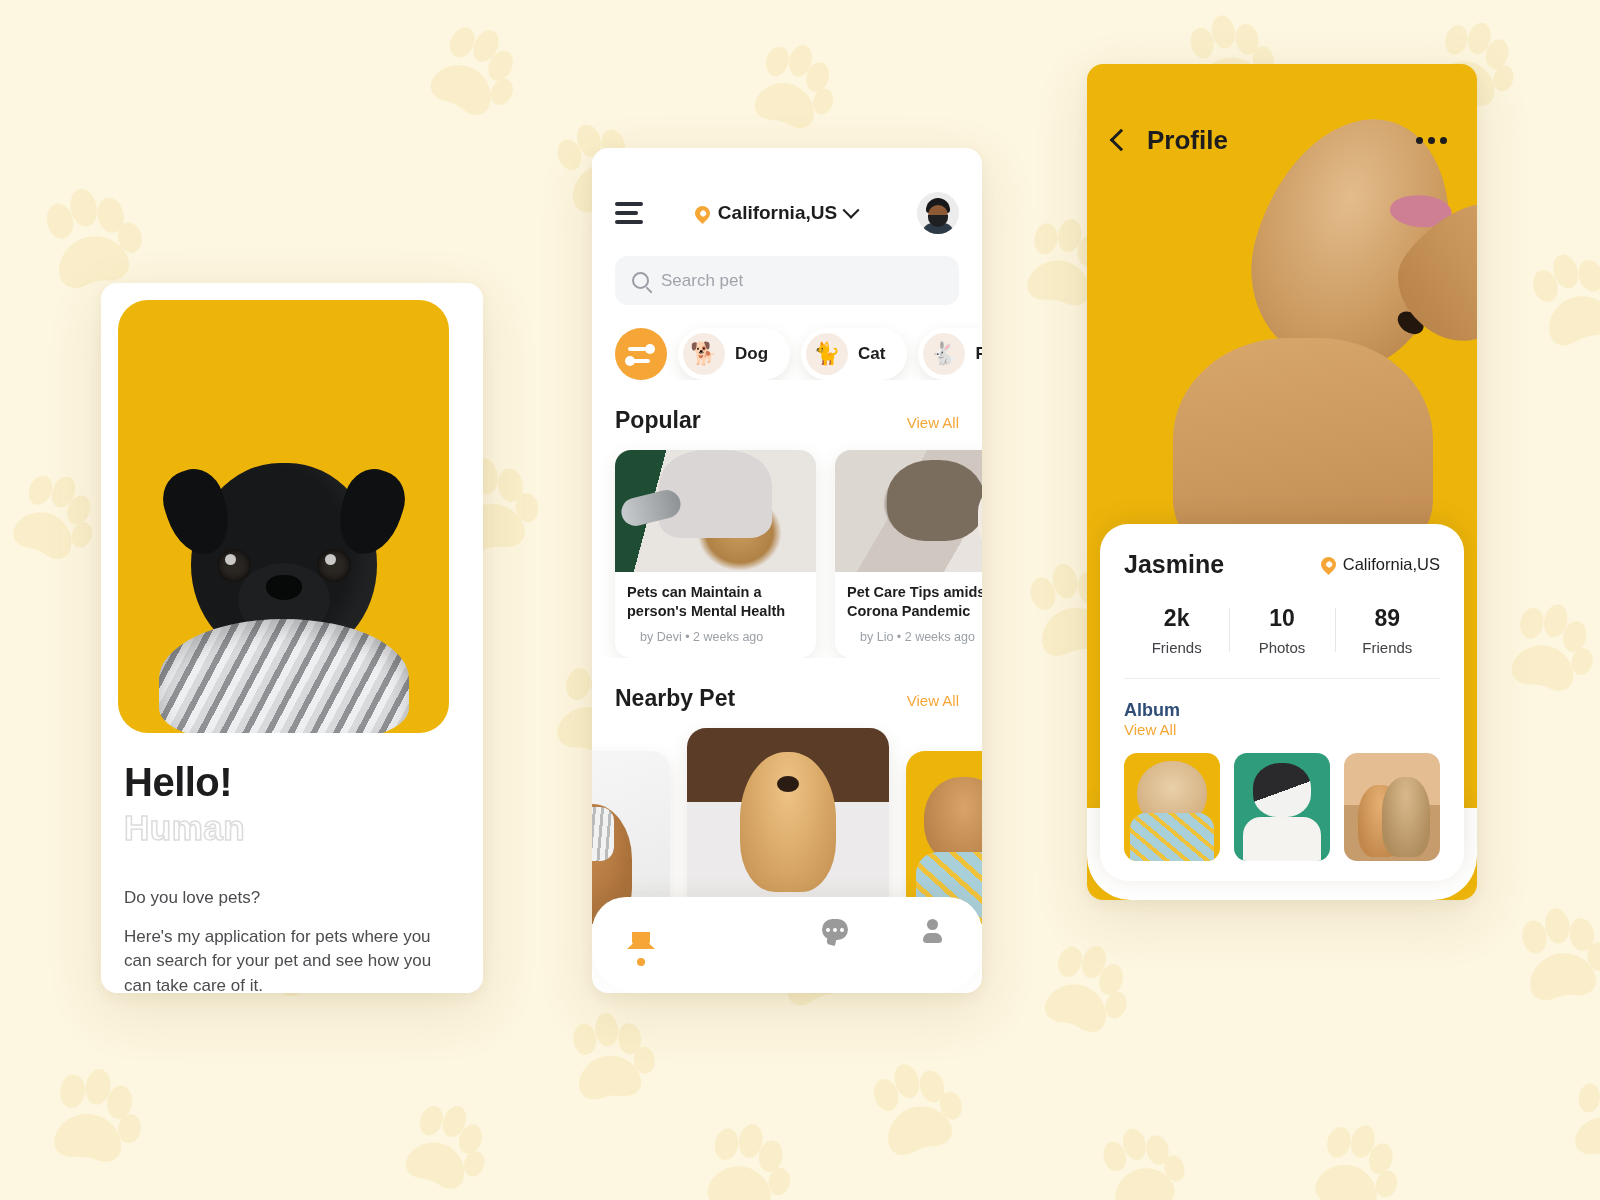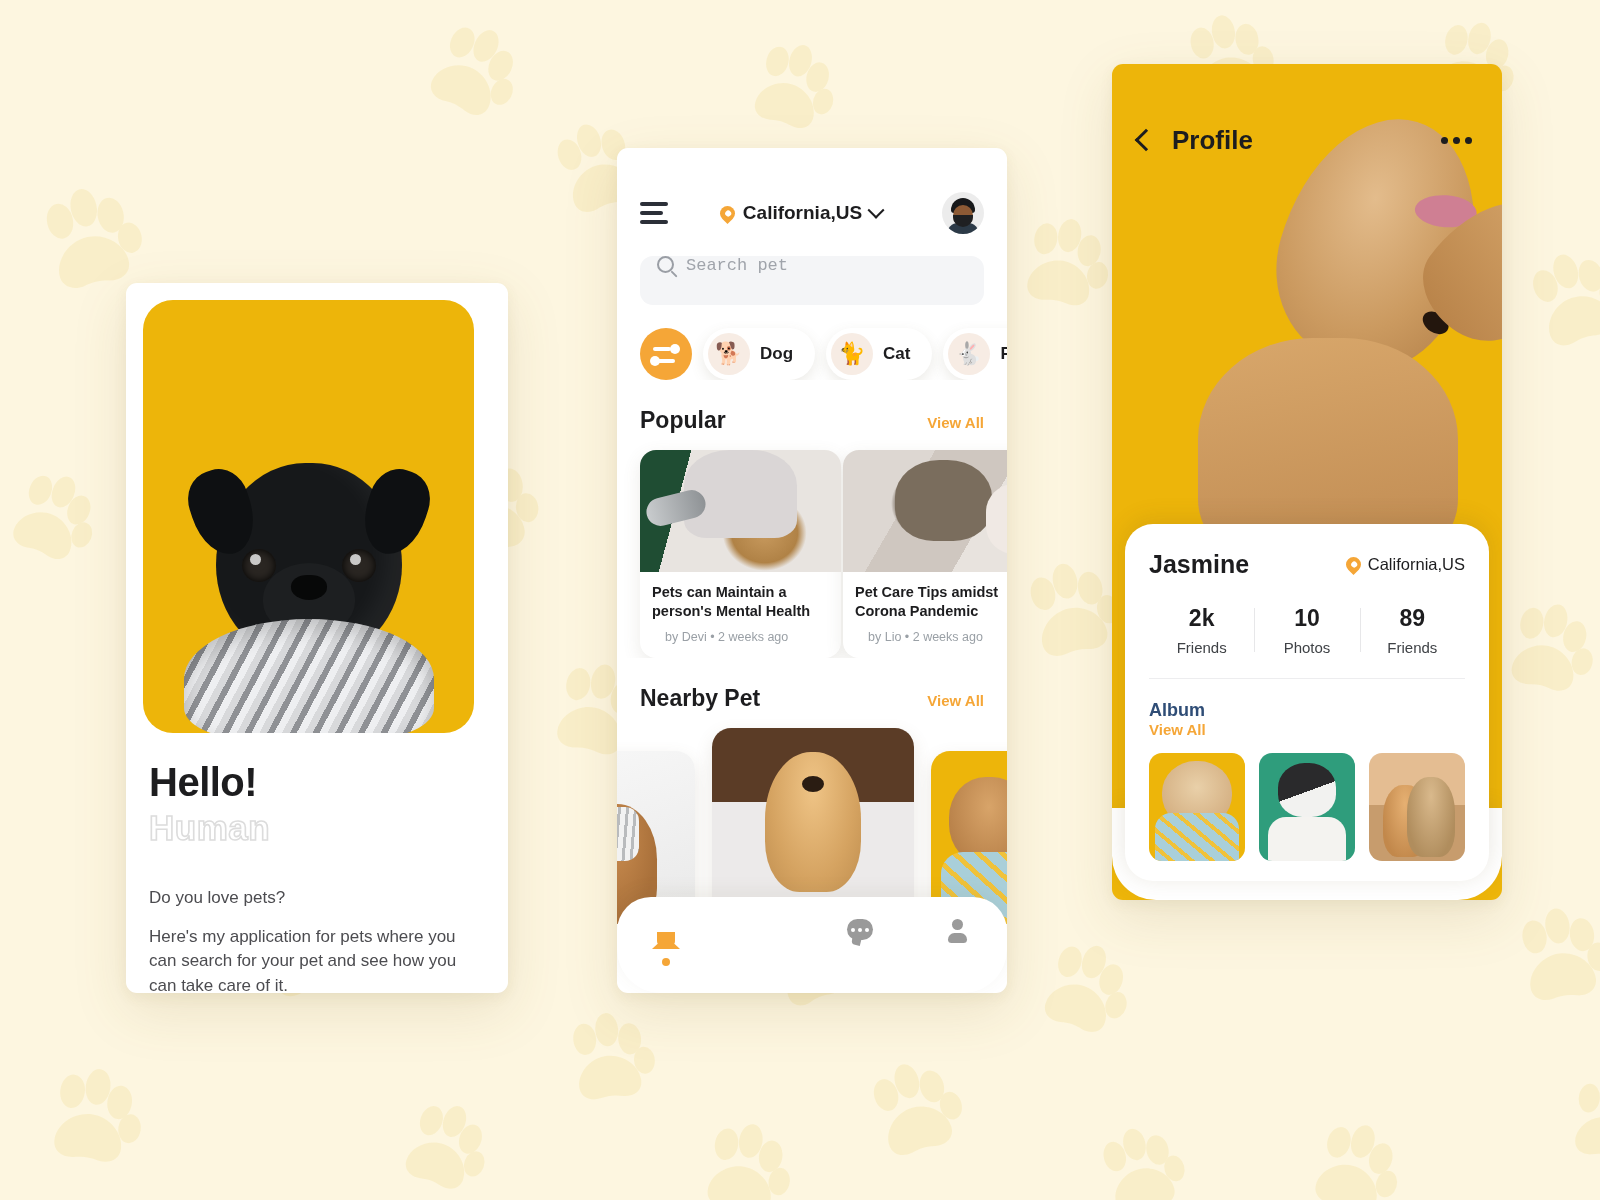--- a/index.html
+++ b/index.html
@@ -25,25 +25,24 @@
     width: 110px;
     height: 110px;
     opacity: .55;
   }
   .paw svg { width: 100%; height: 100%; display: block; }
 
   
   .phone {
     position: absolute;
     background: #ffffff;
-    border-radius: 11px;
+    border-radius: 16px;
     box-shadow: 0 18px 55px rgba(120,100,40,.13), 0 4px 14px rgba(120,100,40,.07);
     overflow: hidden;
     z-index: 5;
-    margin-left: 25px;
   }
 
   
   #phone-onboarding {
     left: 101px;
     top: 283px;
     width: 382px;
     height: 710px;
     padding: 17px 34px 0 17px;
   }
@@ -235,24 +234,24 @@
   .av-face { position:absolute; left:11px; top:13px; width:20px; height:21px; background:#8d5a35; border-radius:50% 50% 46% 46%;}
   .av-beard{ position:absolute; left:11px; top:23px; width:20px; height:12px; background:#1f2022; border-radius:0 0 10px 10px;}
   .av-body { position:absolute; left:5px; bottom:0; width:32px; height:11px; background:#2c3a47; border-radius:11px 11px 0 0;}
 
   #search-bar {
     margin: 22px 23px 0 23px;
     height: 49px;
     border-radius: 13px;
     background: #f4f5f7;
     display: flex;
+    align-items: center;
     gap: 12px;
     padding: 0 17px;
     cursor: text;
-    font-family: Liberation Mono, monospace;
   }
   #search-bar .sicon {
     width: 17px; height: 17px;
     border: 2.2px solid #9a9ea5;
     border-radius: 50%;
     position: relative;
     flex: none;
   }
   #search-bar .sicon::after {
     content: "";
@@ -316,25 +315,25 @@
   .cat-chip .cname { font-size: 17px; font-weight: bold; color: #1d1d1f; }
 
   .section-head {
     display: flex;
     align-items: baseline;
     justify-content: space-between;
     padding: 0 23px;
     margin-top: 27px;
   }
   .section-title { font-size: 23px; font-weight: bold; color: #1d1d1f; }
-  .view-all { font-size: 15px; font-weight: bold; color: #f5a637; cursor: pointer; }
+  .view-all { font-size: 15px; font-weight: normal; color: #f5a637; cursor: pointer; }
 
   #popular-row {
     display: flex;
-    gap: 2px;
+    gap: 19px;
     padding: 16px 0 0 23px;
     overflow: hidden;
   }
   .pop-card {
     width: 201px;
     flex: none;
     border-radius: 16px;
     background: #fff;
     box-shadow: 0 6px 18px rgba(110,100,70,.12);
     overflow: hidden;

